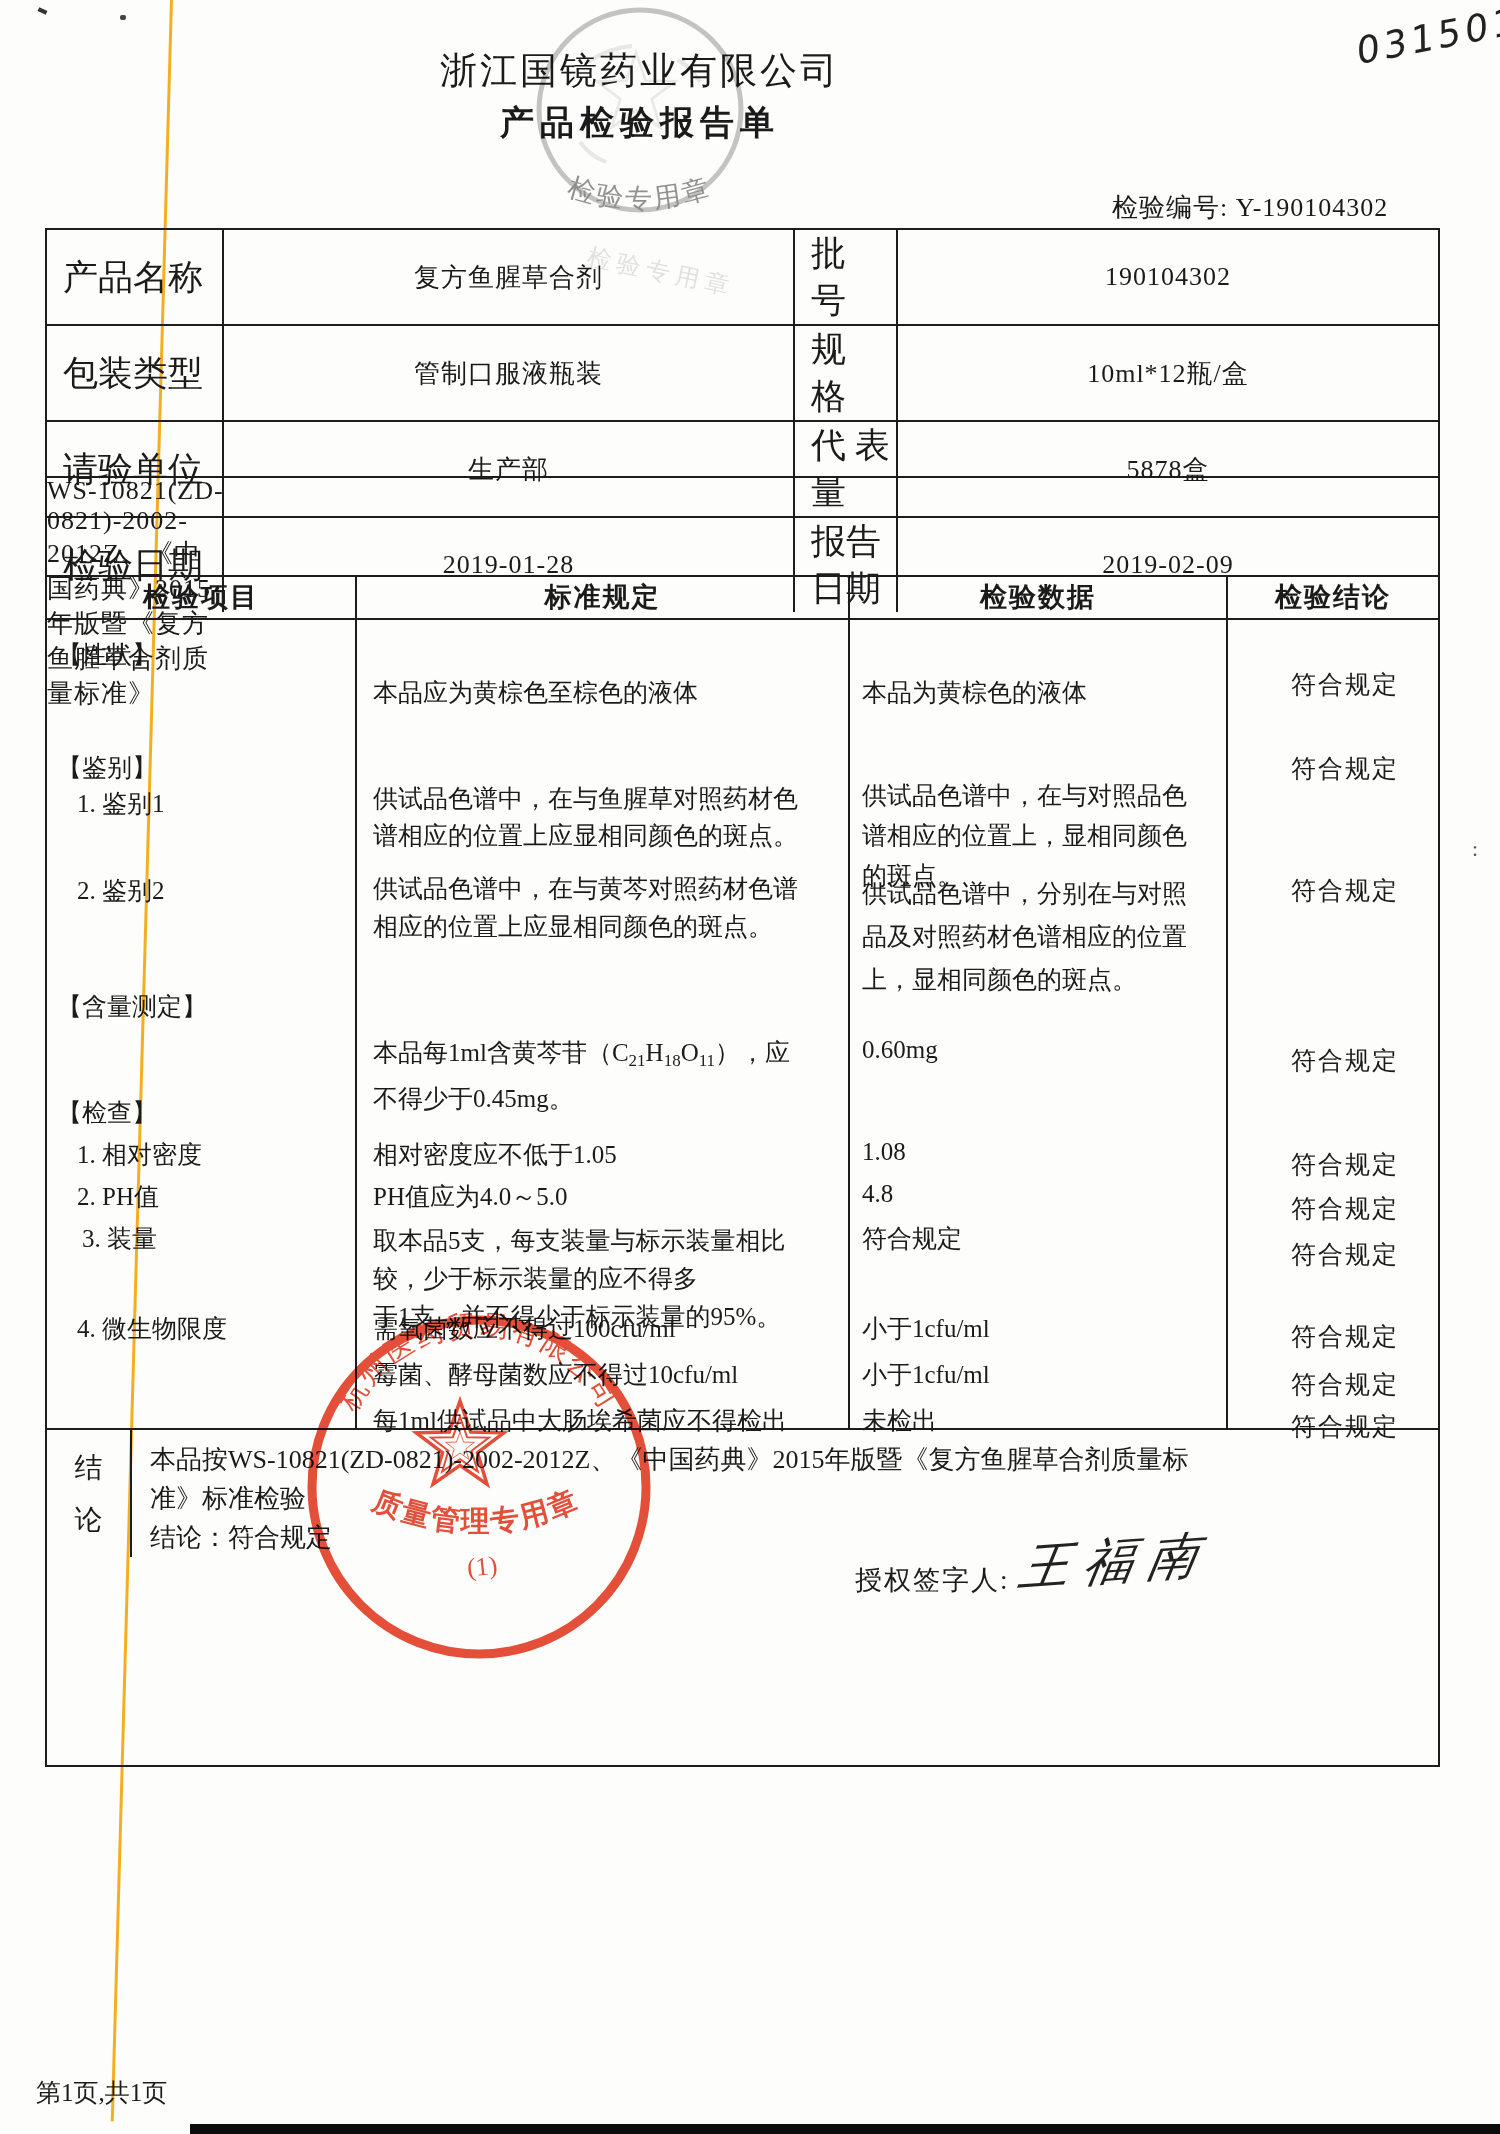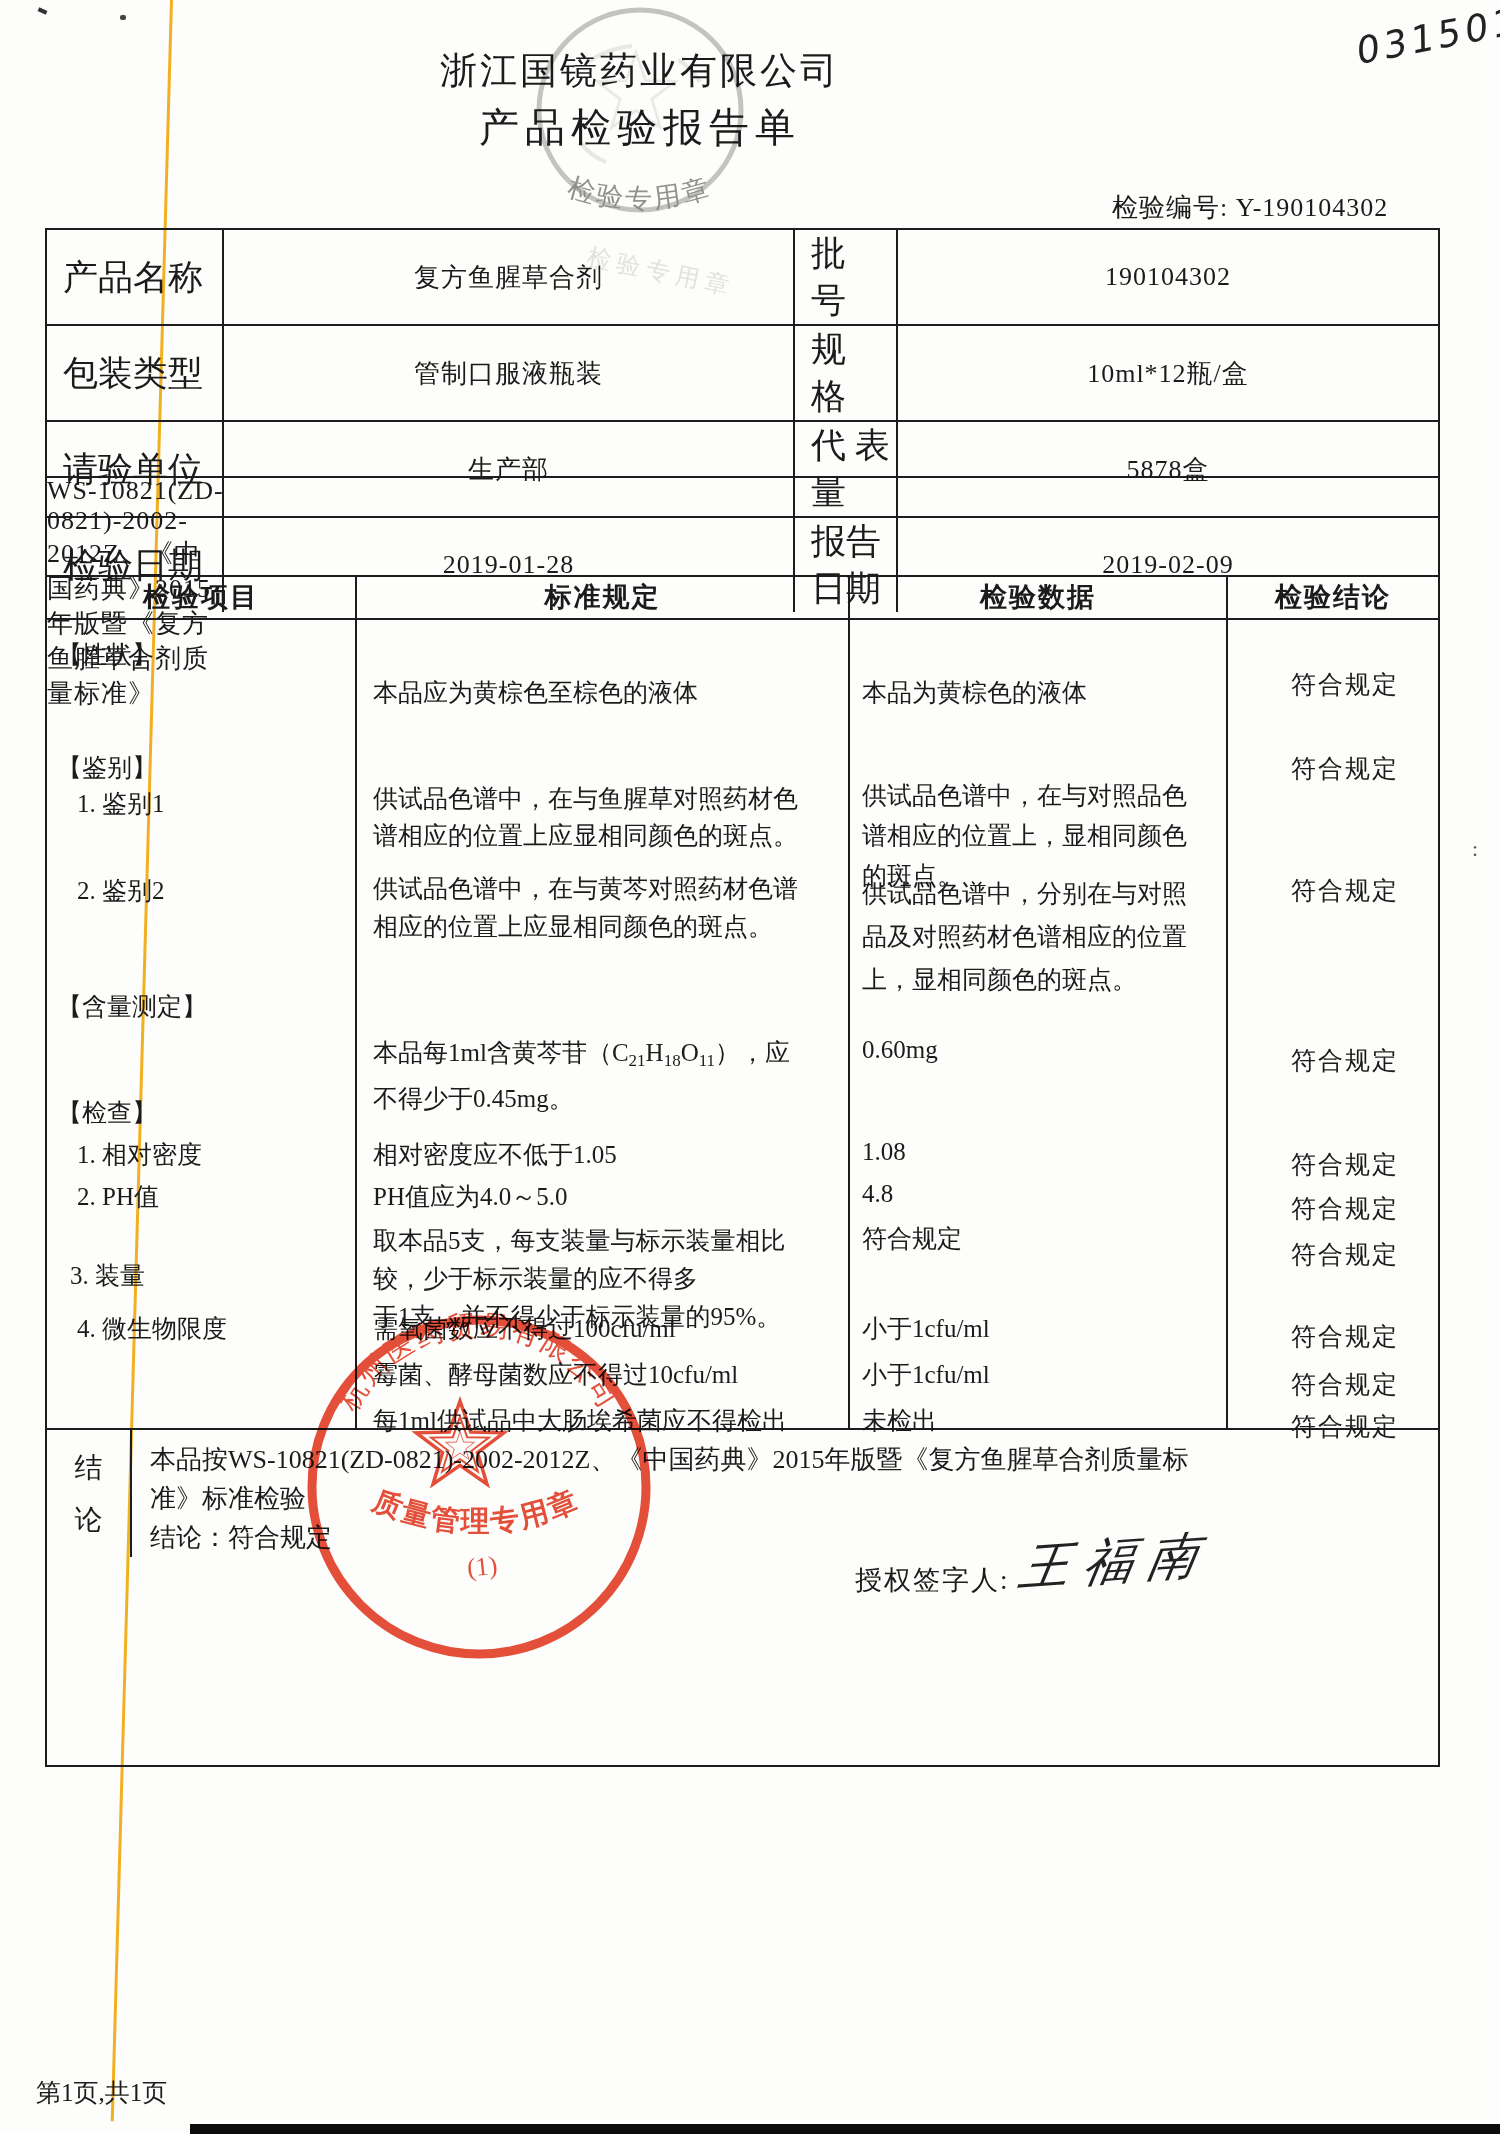--- a/index.html
+++ b/index.html
@@ -4,21 +4,21 @@
 <style>
   html,body{margin:0;padding:0;background:#e8e8e8;}
   .page{position:relative;width:1500px;height:2134px;background:#fdfdfb;overflow:hidden;
         font-family:"Liberation Serif","DejaVu Serif",serif;color:#1b1b1b;}
   .abs{position:absolute;}
   
   .hand-number{left:1355px;top:12px;font-family:"DejaVu Sans",sans-serif;font-size:37px;
                letter-spacing:4px;color:#222;transform:rotate(-11deg) skewX(-10deg);}
   .title-block{left:330px;top:46px;width:620px;text-align:center;}
   .company-name{font-size:37px;letter-spacing:3px;}
-  .report-title{font-size:40px;font-weight:normal;letter-spacing:6px;margin-top:4px;}
+  .report-title{font-size:34px;font-weight:bold;letter-spacing:6px;margin-top:4px;}
   .report-no{left:1112px;top:190px;font-size:26px;letter-spacing:1px;}
   
   .tbl{position:absolute;border:2px solid #1d1d1d;box-sizing:border-box;background:transparent;}
   .cell{box-sizing:border-box;display:flex;align-items:center;}
   .b-r{border-right:2px solid #1d1d1d;}
   .b-b{border-bottom:2px solid #1d1d1d;}
   .lab{font-size:35px;padding-left:16px;}
   .val{justify-content:center;font-size:26px;letter-spacing:1px;}
   
   .info-grid{display:grid;width:100%;height:100%;
@@ -130,21 +130,21 @@
 
       <div class="rt-col b-r">
         <div class="t" style="left:10px;top:18px;">【性状】</div>
         <div class="t" style="left:10px;top:131px;">【鉴别】</div>
         <div class="t" style="left:30px;top:167px;">1. 鉴别1</div>
         <div class="t" style="left:30px;top:254px;">2. 鉴别2</div>
         <div class="t" style="left:10px;top:370px;">【含量测定】</div>
         <div class="t" style="left:10px;top:476px;">【检查】</div>
         <div class="t" style="left:30px;top:518px;">1. 相对密度</div>
         <div class="t" style="left:30px;top:560px;">2. PH值</div>
-        <div class="t" style="left:23px;top:602px;margin-top:37px;">3. 装量</div>
+        <div class="t" style="left:35px;top:602px;">3. 装量</div>
         <div class="t" style="left:30px;top:692px;">4. 微生物限度</div>
       </div>
 
       <div class="rt-col b-r">
         <div class="t" style="left:16px;top:56px;">本品应为黄棕色至棕色的液体</div>
         <div class="t lh37" style="left:16px;top:160px;">
           <div>供试品色谱中，在与鱼腥草对照药材色</div>
           <div>谱相应的位置上应显相同颜色的斑点。</div>
         </div>
         <div class="t lh38" style="left:16px;top:250px;">

